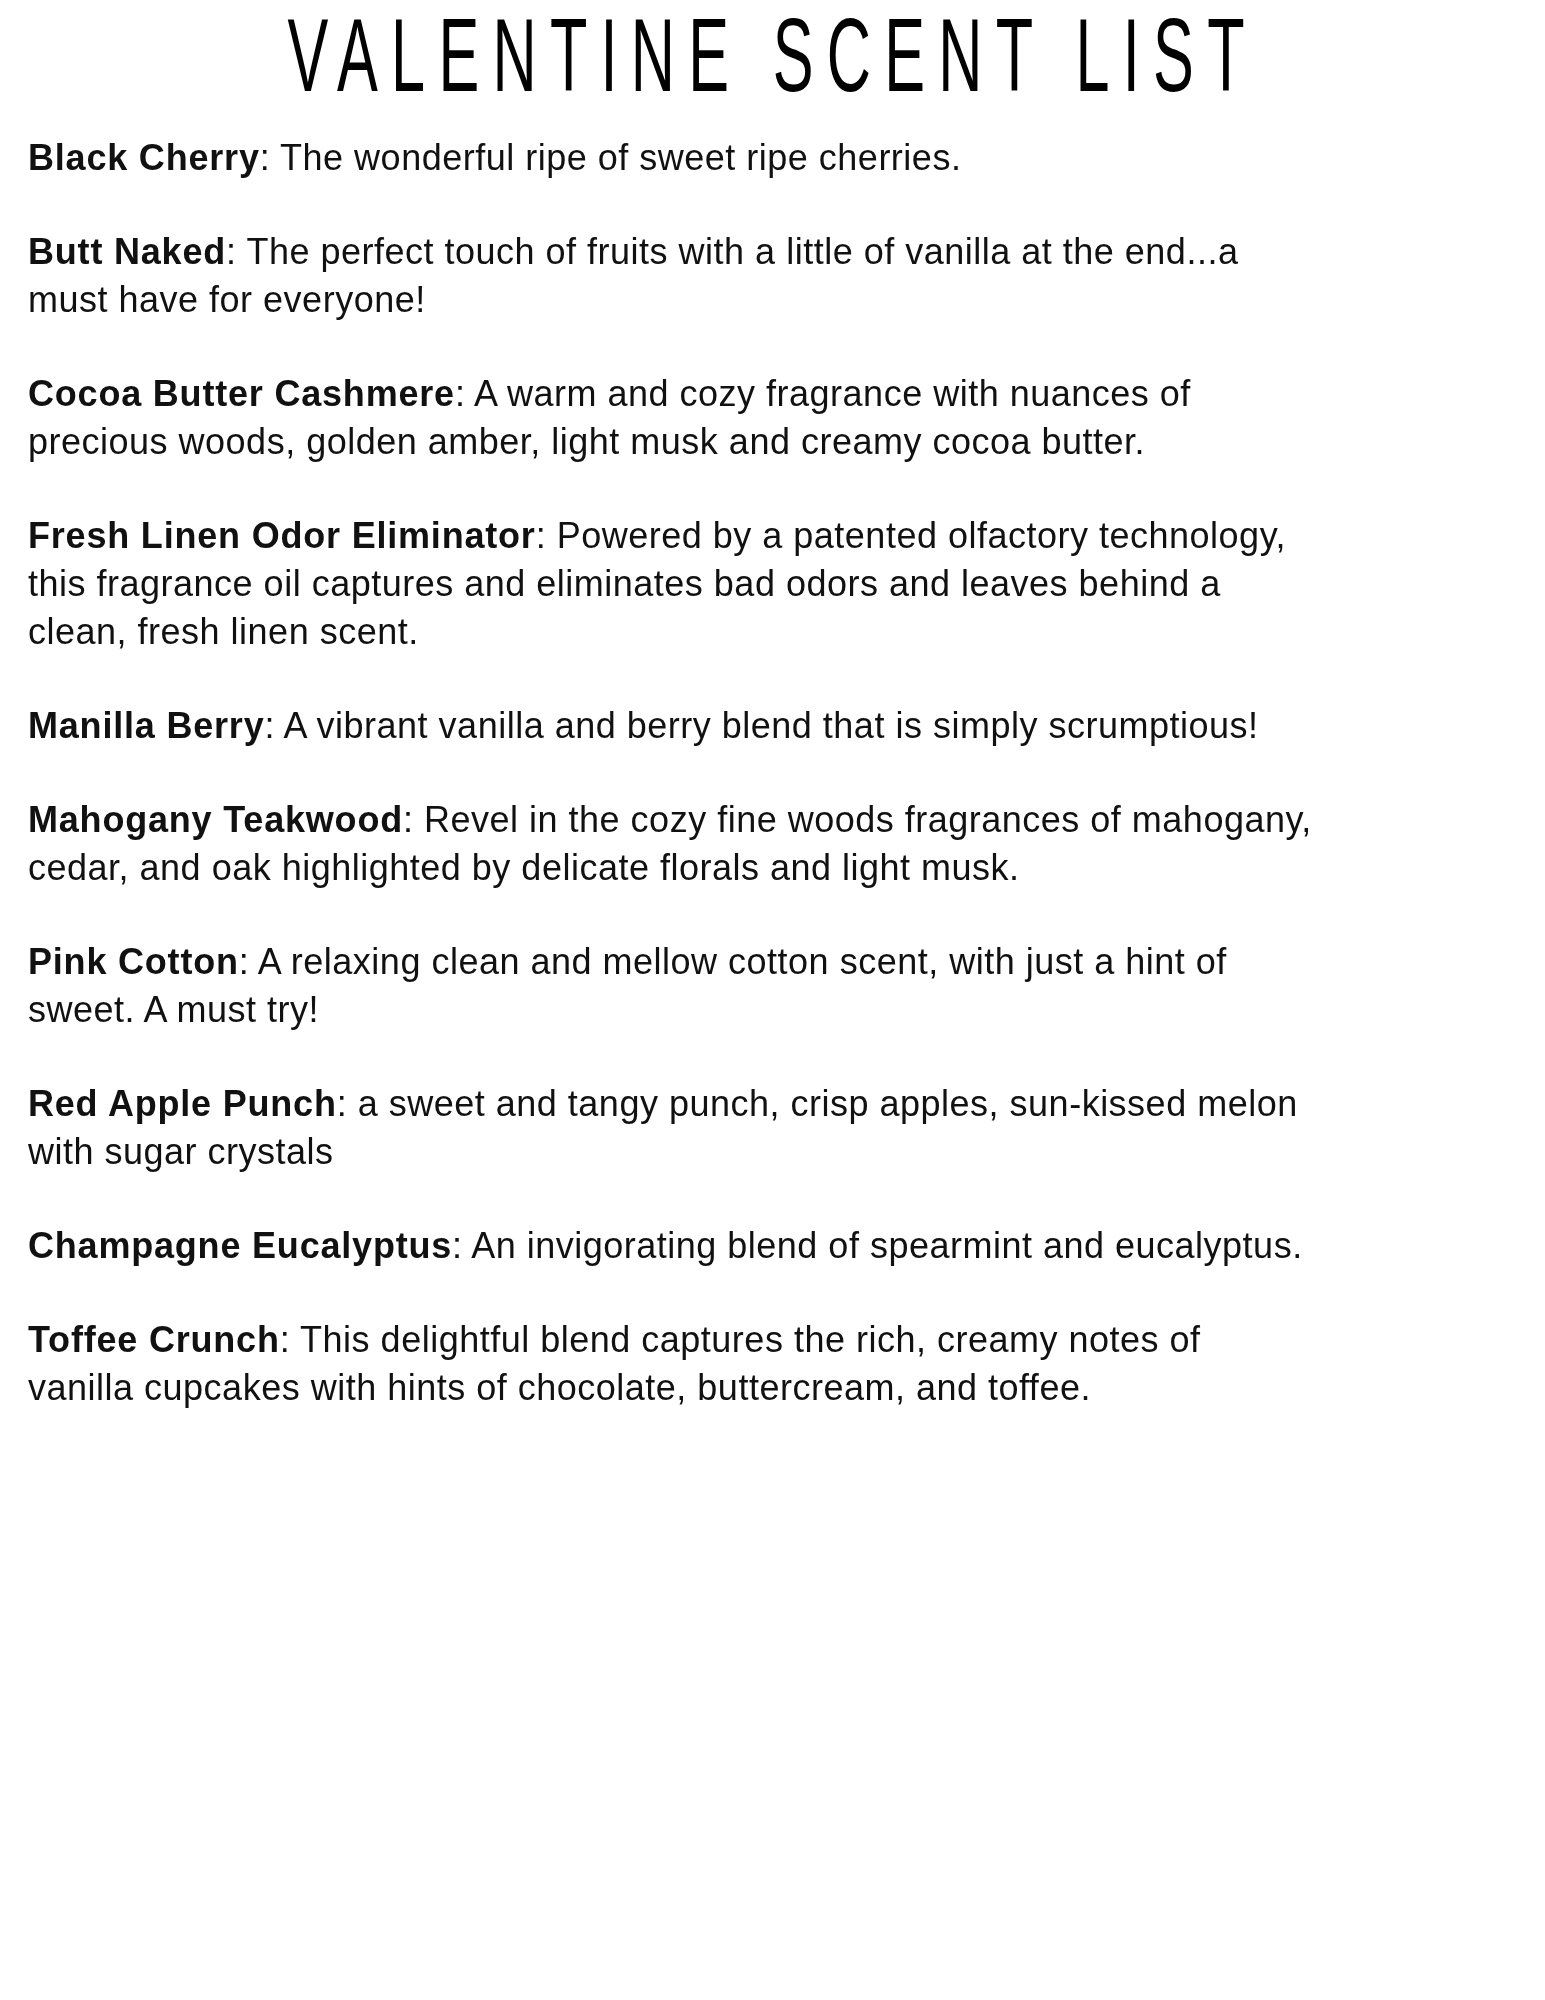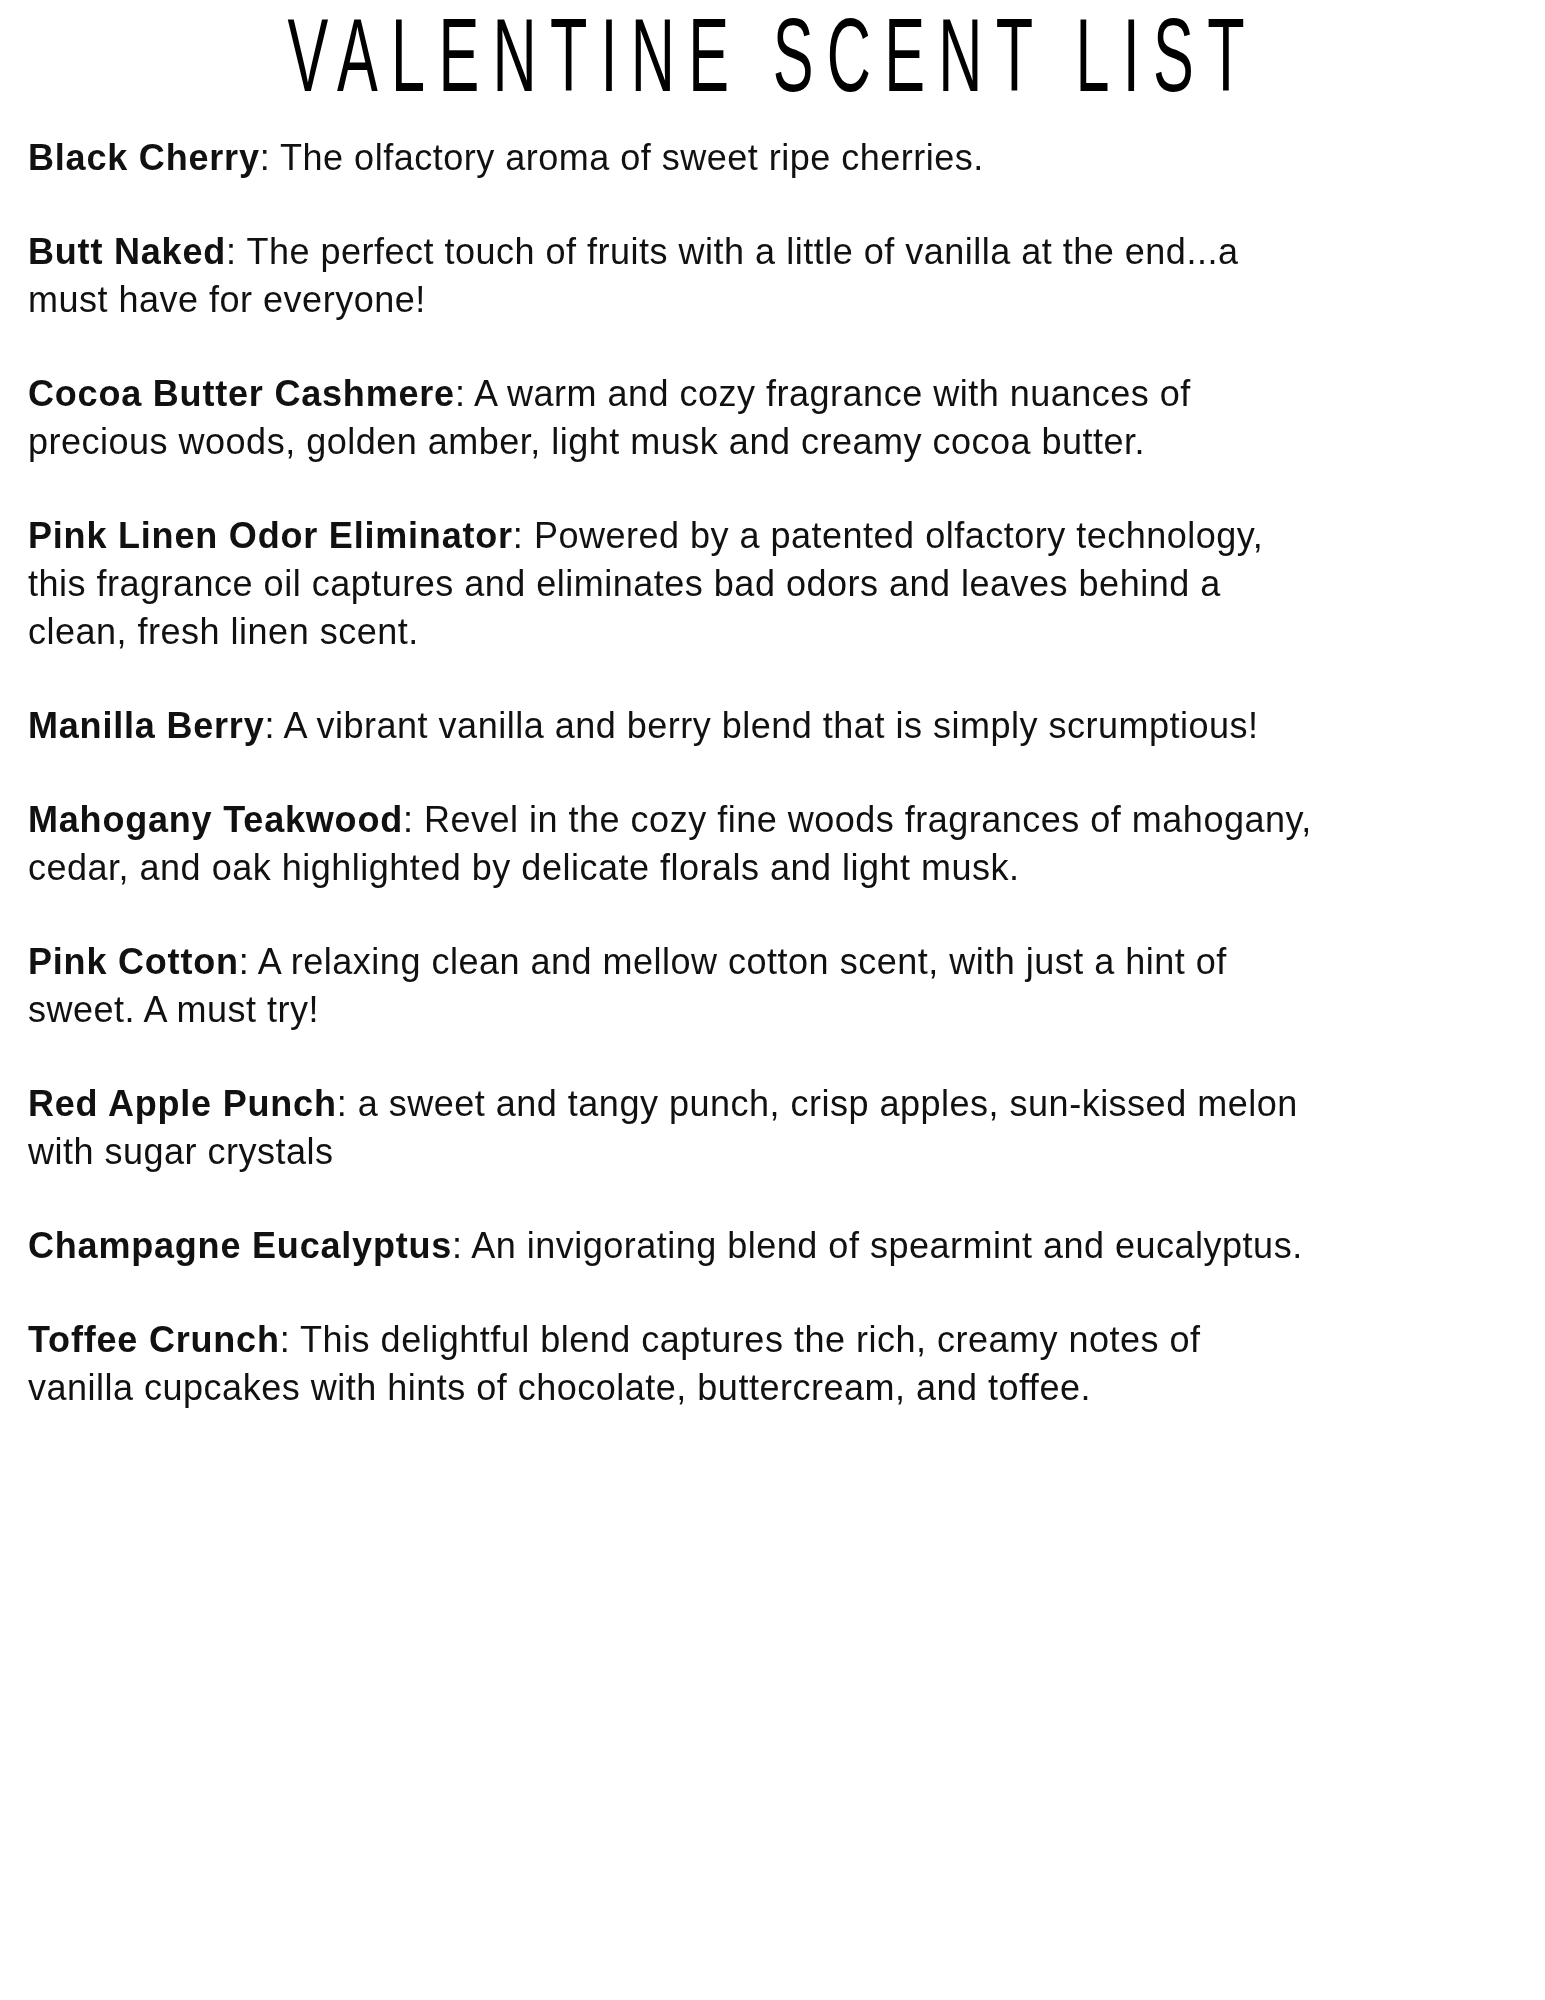--- a/index.html
+++ b/index.html
@@ -57,30 +57,30 @@
 <body>
 
 <div class="page">
 
   <div class="title-wrap">
     <h1 class="page-title">VALENTINE SCENT LIST</h1>
   </div>
 
   <div class="scents">
 
-    <p class="scent"><strong class="scent-name">Black Cherry</strong><span class="scent-sep">: </span><span class="scent-desc">The olfactory aroma of sweet ripe cherries.</span></p>
+    <p class="scent"><strong class="scent-name">Black Cherry</strong><span class="scent-sep">: </span><span class="scent-desc">The wonderful ripe of sweet ripe cherries.</span></p>
 
     <p class="scent"><strong class="scent-name">Butt Naked</strong><span class="scent-sep">: </span><span class="scent-desc">The perfect touch of fruits with a little of vanilla at the end...a
 must have for everyone!</span></p>
 
 
     <p class="scent"><strong class="scent-name">Cocoa Butter Cashmere</strong><span class="scent-sep">: </span><span class="scent-desc">A warm and cozy fragrance with nuances of
 precious woods, golden amber, light musk and creamy cocoa butter.</span></p>
 
-    <p class="scent"><strong class="scent-name">Pink Linen Odor Eliminator</strong><span class="scent-sep">: </span><span class="scent-desc">Powered by a patented olfactory technology,
+    <p class="scent"><strong class="scent-name">Fresh Linen Odor Eliminator</strong><span class="scent-sep">: </span><span class="scent-desc">Powered by a patented olfactory technology,
 this fragrance oil captures and eliminates bad odors and leaves behind a
 clean, fresh linen scent.</span></p>
 
     <p class="scent"><strong class="scent-name">Manilla Berry</strong><span class="scent-sep">: </span><span class="scent-desc">A vibrant vanilla and berry blend that is simply scrumptious!</span></p>
 
     <p class="scent"><strong class="scent-name">Mahogany Teakwood</strong><span class="scent-sep">: </span><span class="scent-desc">Revel in the cozy fine woods fragrances of mahogany,
 cedar, and oak highlighted by delicate florals and light musk.</span></p>
 
     <p class="scent"><strong class="scent-name">Pink Cotton</strong><span class="scent-sep">: </span><span class="scent-desc">A relaxing clean and mellow cotton scent, with just a hint of
 sweet. A must try!</span></p>

